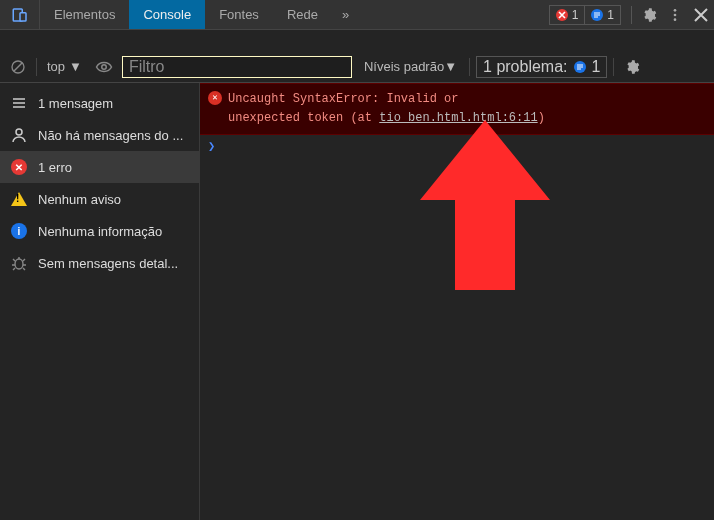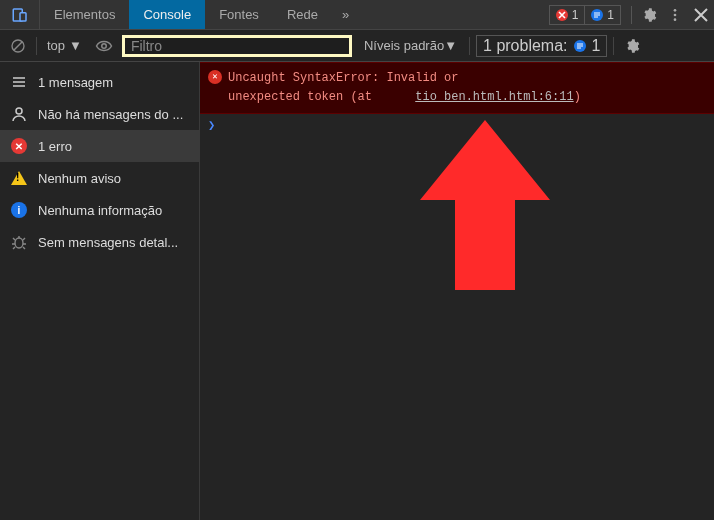--- a/index.html
+++ b/index.html
@@ -49,39 +49,39 @@
     width:26px; height:26px; display:flex;align-items:center;justify-content:center;
     color:#aaa; cursor:pointer;
   }
   .tabbar .sep { width:1px; height:18px; background:#555; margin:0 4px;}
   
   .toolbar {
     display:flex; align-items:center;
     height:32px;
     background:#242424;
     border-bottom:1px solid #444;
-    padding:0 6px; gap:6px;
+    padding:0 6px; gap:6px;margin-top:21px;
   }
   .toolbar .icon-btn {
     width:24px;height:24px;display:flex;align-items:center;justify-content:center;
     color:#888; cursor:pointer;
   }
   .toolbar .sep { width:1px; height:18px; background:#444; }
   .toolbar .context {
     display:flex;align-items:center;gap:4px;
     color:#bbb; padding:0 4px; cursor:pointer;
   }
   .filter-input {
     flex: 0 0 230px;
     height:22px;
     background:#1e1e1e;
-    border:3px solid #fef9c3;
+    border:1px solid #fef9c3;
     color:#ccc;
     padding:0 6px;
-    font-size:14px;
+    font-size:16px;
   }
   .filter-input::placeholder { color:#888; }
   .toolbar .levels {
     display:flex;gap:0;
     color:#bbb; padding:0 6px; cursor:pointer;
   }
   .toolbar .issues {
     display:flex; align-items:center; gap:6px;
     border:1px solid #555; height:22px; padding:0 6px;
     font-size:16px; cursor:pointer;
@@ -137,21 +137,21 @@
   .err-row .err-badge{
     position:absolute; left:8px; top:7px;
     width:14px;height:14px;border-radius:50%;
     background:#d93025;color:#fff;
     display:flex;align-items:center;justify-content:center;
     font-size:9px;font-weight:bold;
   }
   .err-row .err-source{
     float:right; color:#bbb; text-decoration:underline; cursor:pointer;
   }
-  .err-row .err-link { color:#bbb; text-decoration:underline; cursor:pointer;margin-left:36px;}
+  .err-row .err-link { color:#bbb; text-decoration:underline; cursor:pointer;}
   .prompt-row { padding:4px 8px; color:#4a88ff;}
   .prompt-row .caret { color:#4a88ff; margin-right:6px;}
   
   .big-arrow {
     position:absolute;
     left:420px; top:120px;
     pointer-events:none;
   }
 </style>
 </head>

